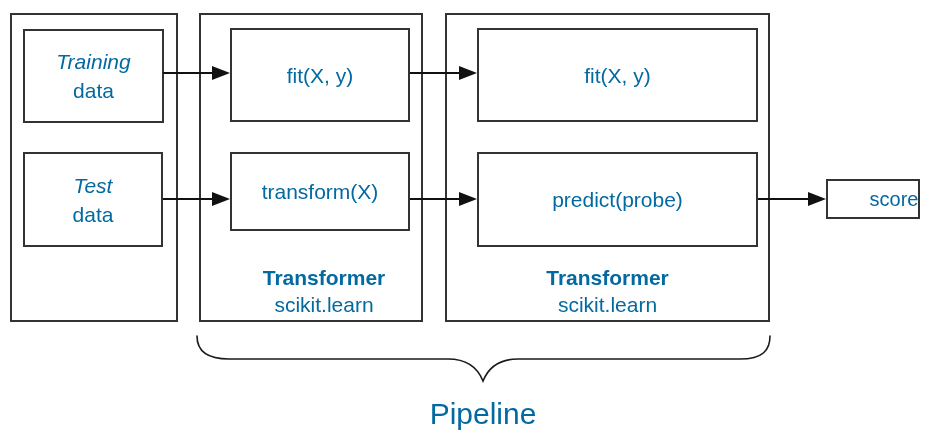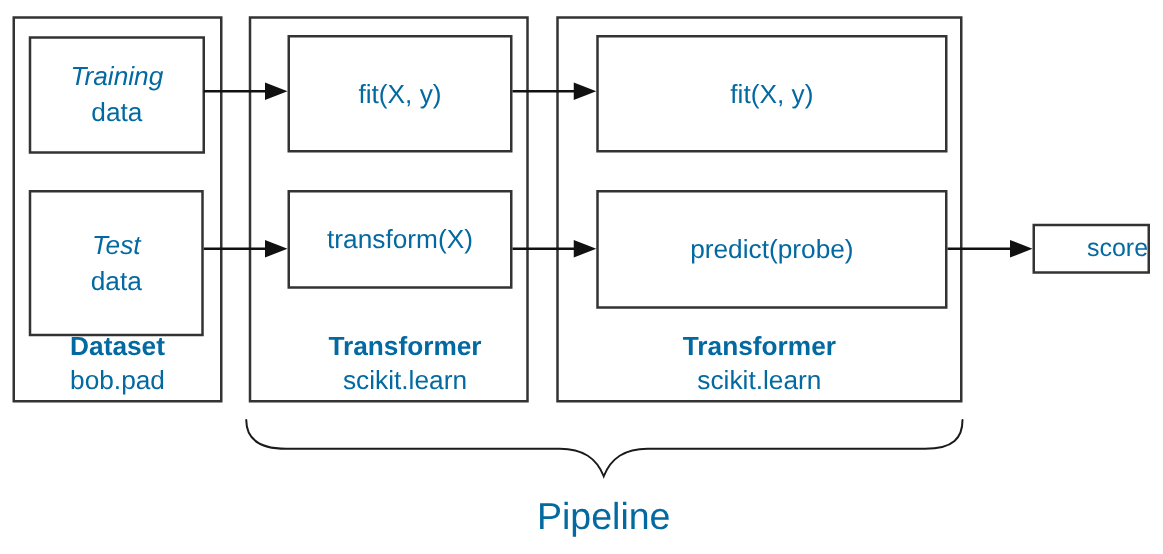--- a/index.html
+++ b/index.html
@@ -70,21 +70,21 @@
 <div class="canvas">
 
   <div class="box group-box" style="left:10px; top:13px; width:168px; height:309px;"></div>
   <div class="box group-box" style="left:199px; top:13px; width:224px; height:309px;"></div>
   <div class="box group-box" style="left:445px; top:13px; width:325px; height:309px;"></div>
 
   <div class="box node" style="left:23px; top:29px; width:141px; height:94px;">
     <span class="italic">Training</span>
     <span>data</span>
   </div>
-  <div class="box node" style="left:23px; top:152px; width:140px; height:117px;">
+  <div class="box node" style="left:23px; top:152px; width:140px; height:95px;">
     <span class="italic">Test</span>
     <span>data</span>
   </div>
 
   <div class="box node" style="left:230px; top:28px; width:180px; height:94px;">
     <span>fit(X, y)</span>
   </div>
   <div class="box node" style="left:230px; top:152px; width:180px; height:79px;">
     <span>transform(X)</span>
   </div>
@@ -93,24 +93,20 @@
     <span>fit(X, y)</span>
   </div>
   <div class="box node" style="left:477px; top:152px; width:281px; height:95px;">
     <span>predict(probe)</span>
   </div>
 
   <div class="box node score-node" style="left:826px; top:179px; width:94px; height:40px;padding-left:42px;">
     <span>score</span>
   </div>
 
-  <div class="group-label" style="left:10px; top:264px; width:168px;">
-    <div class="title">Dataset</div>
-    <div>bob.pad</div>
-  </div>
   <div class="group-label" style="left:199px; top:264px; width:224px;margin-left:13px;">
     <div class="title">Transformer</div>
     <div>scikit.learn</div>
   </div>
   <div class="group-label" style="left:445px; top:264px; width:325px;">
     <div class="title">Transformer</div>
     <div>scikit.learn</div>
   </div>
 
   <svg class="overlay" width="930" height="443" viewBox="0 0 930 443">

